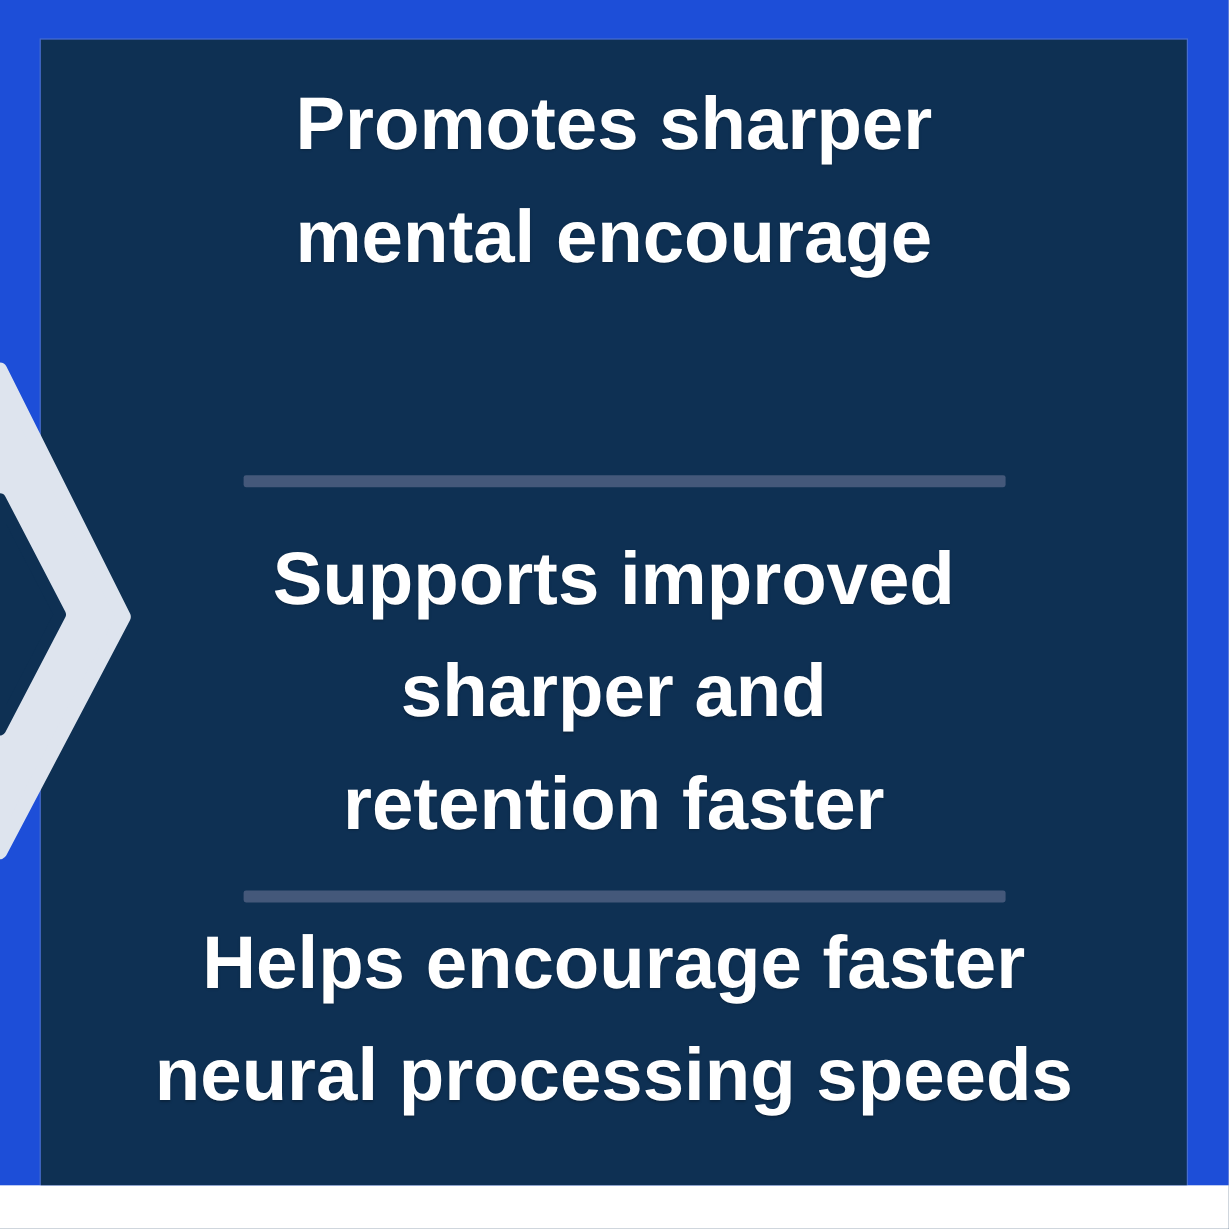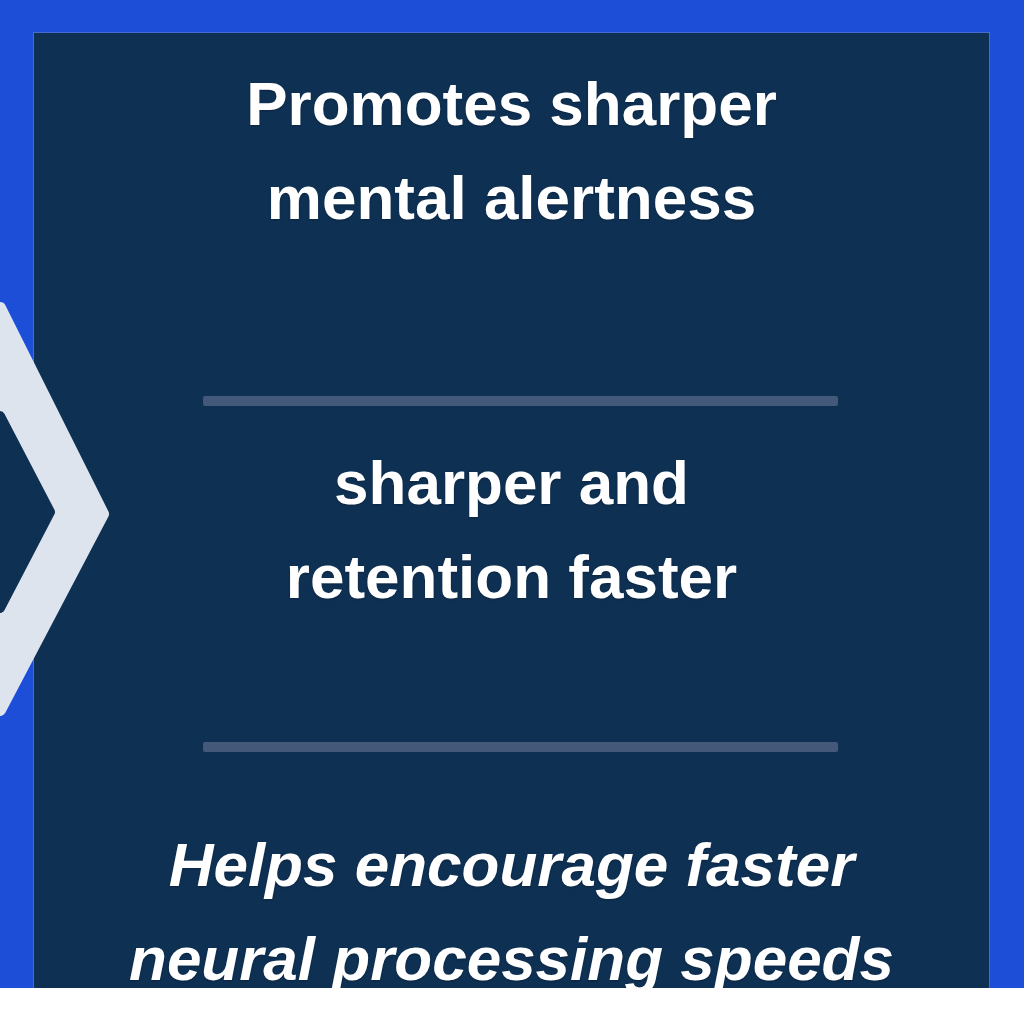--- a/index.html
+++ b/index.html
@@ -51,21 +51,21 @@
     color: #ffffff;
     font-size: 62px;
     font-weight: 700;
     line-height: 94px;
     letter-spacing: 0px;
     text-shadow: 0 1px 2px rgba(0,0,0,0.25);
     white-space: nowrap;
   }
   .benefit-1 { top: 57px; }
   .benefit-2 { top: 436px; }
-  .benefit-3 { top: 818px; font-style: italic; }
+  .benefit-3 { top: 756px; }
   .divider {
     position: absolute;
     left: 203px;
     width: 635px;
     height: 10px;
     background: #44587a;
     border-radius: 2px;
   }
   .divider-1 { top: 396px; }
   .divider-2 { top: 742px; }
@@ -77,26 +77,27 @@
 
   <div class="card"></div>
 
   <svg class="chevron-svg" viewBox="0 0 1024 1024">
     <polygon class="chevron-band" points="0,308 103,514 0,710" fill="#dee4ee"></polygon>
     <polygon class="chevron-tip" points="0,416 50,512 0,608" fill="#0e3053"></polygon>
   </svg>
 
   <div class="benefit benefit-1">
     <div class="line">Promotes sharper</div>
-    <div class="line">mental alertness</div>
+    <div class="line">mental encourage</div>
   </div>
 
   <div class="divider divider-1"></div>
 
   <div class="benefit benefit-2">
+    <div class="line">Supports improved</div>
     <div class="line">sharper and</div>
     <div class="line">retention faster</div>
   </div>
 
   <div class="divider divider-2"></div>
 
   <div class="benefit benefit-3">
     <div class="line">Helps encourage faster</div>
     <div class="line">neural processing speeds</div>
   </div>

